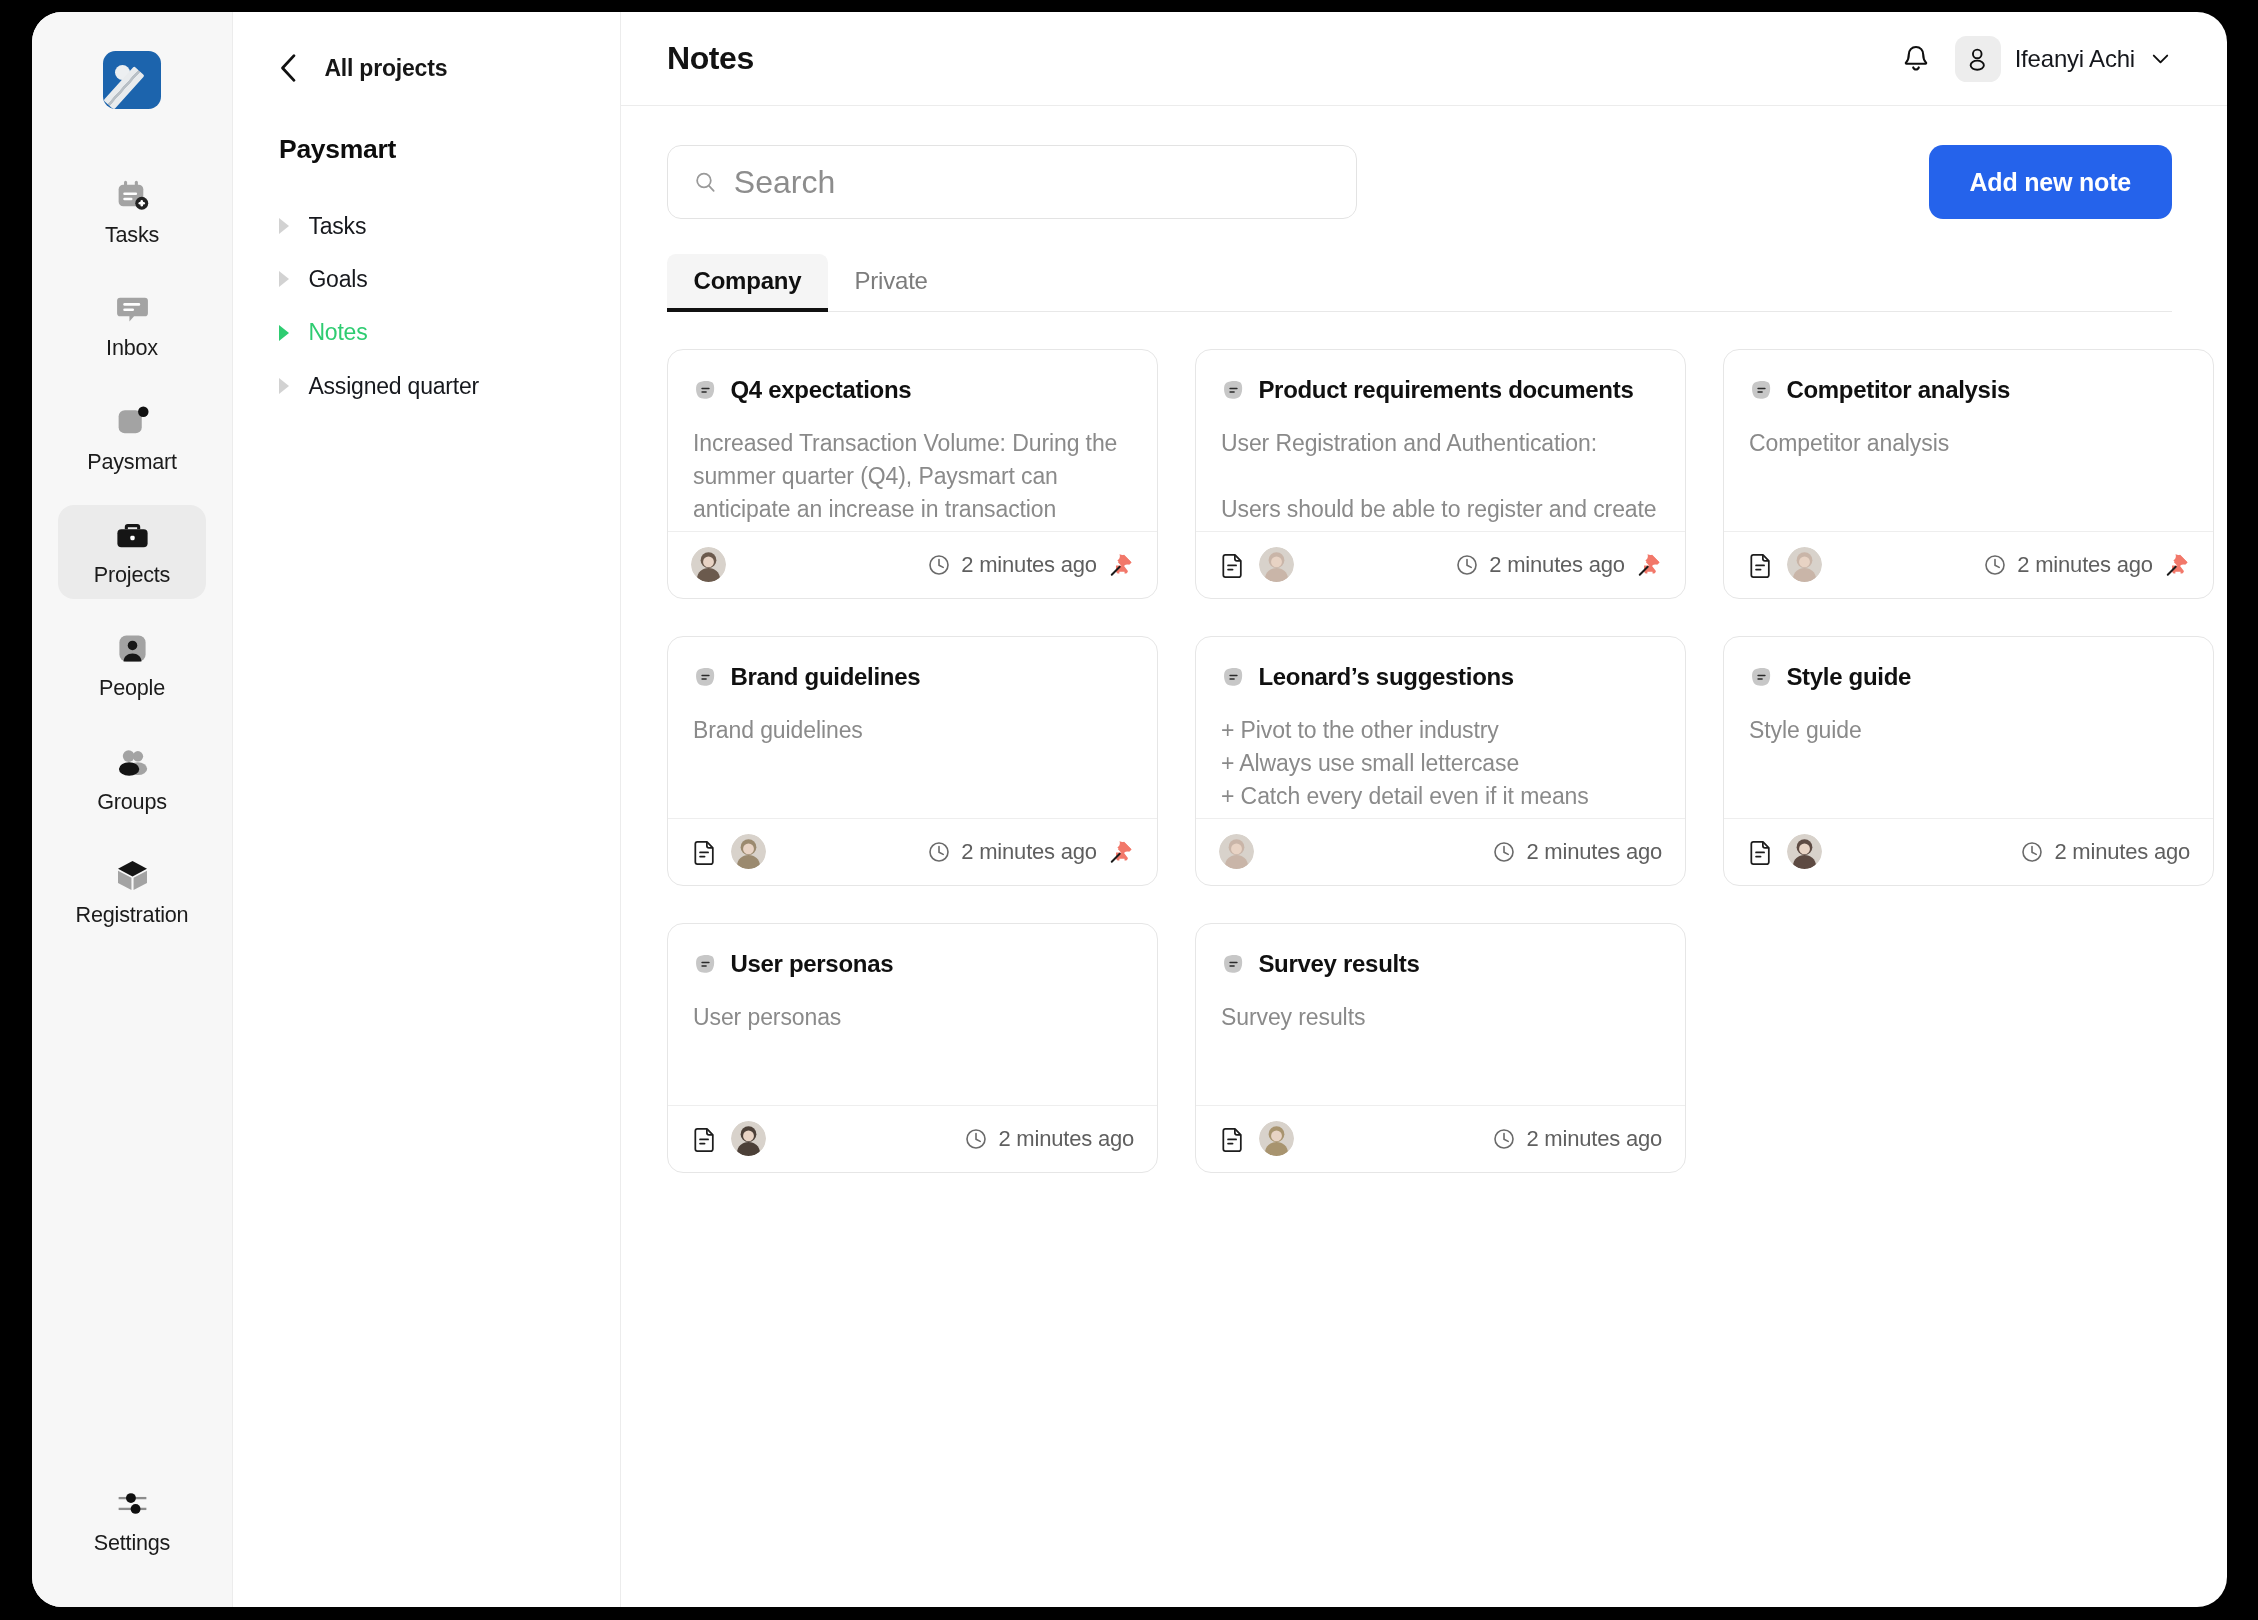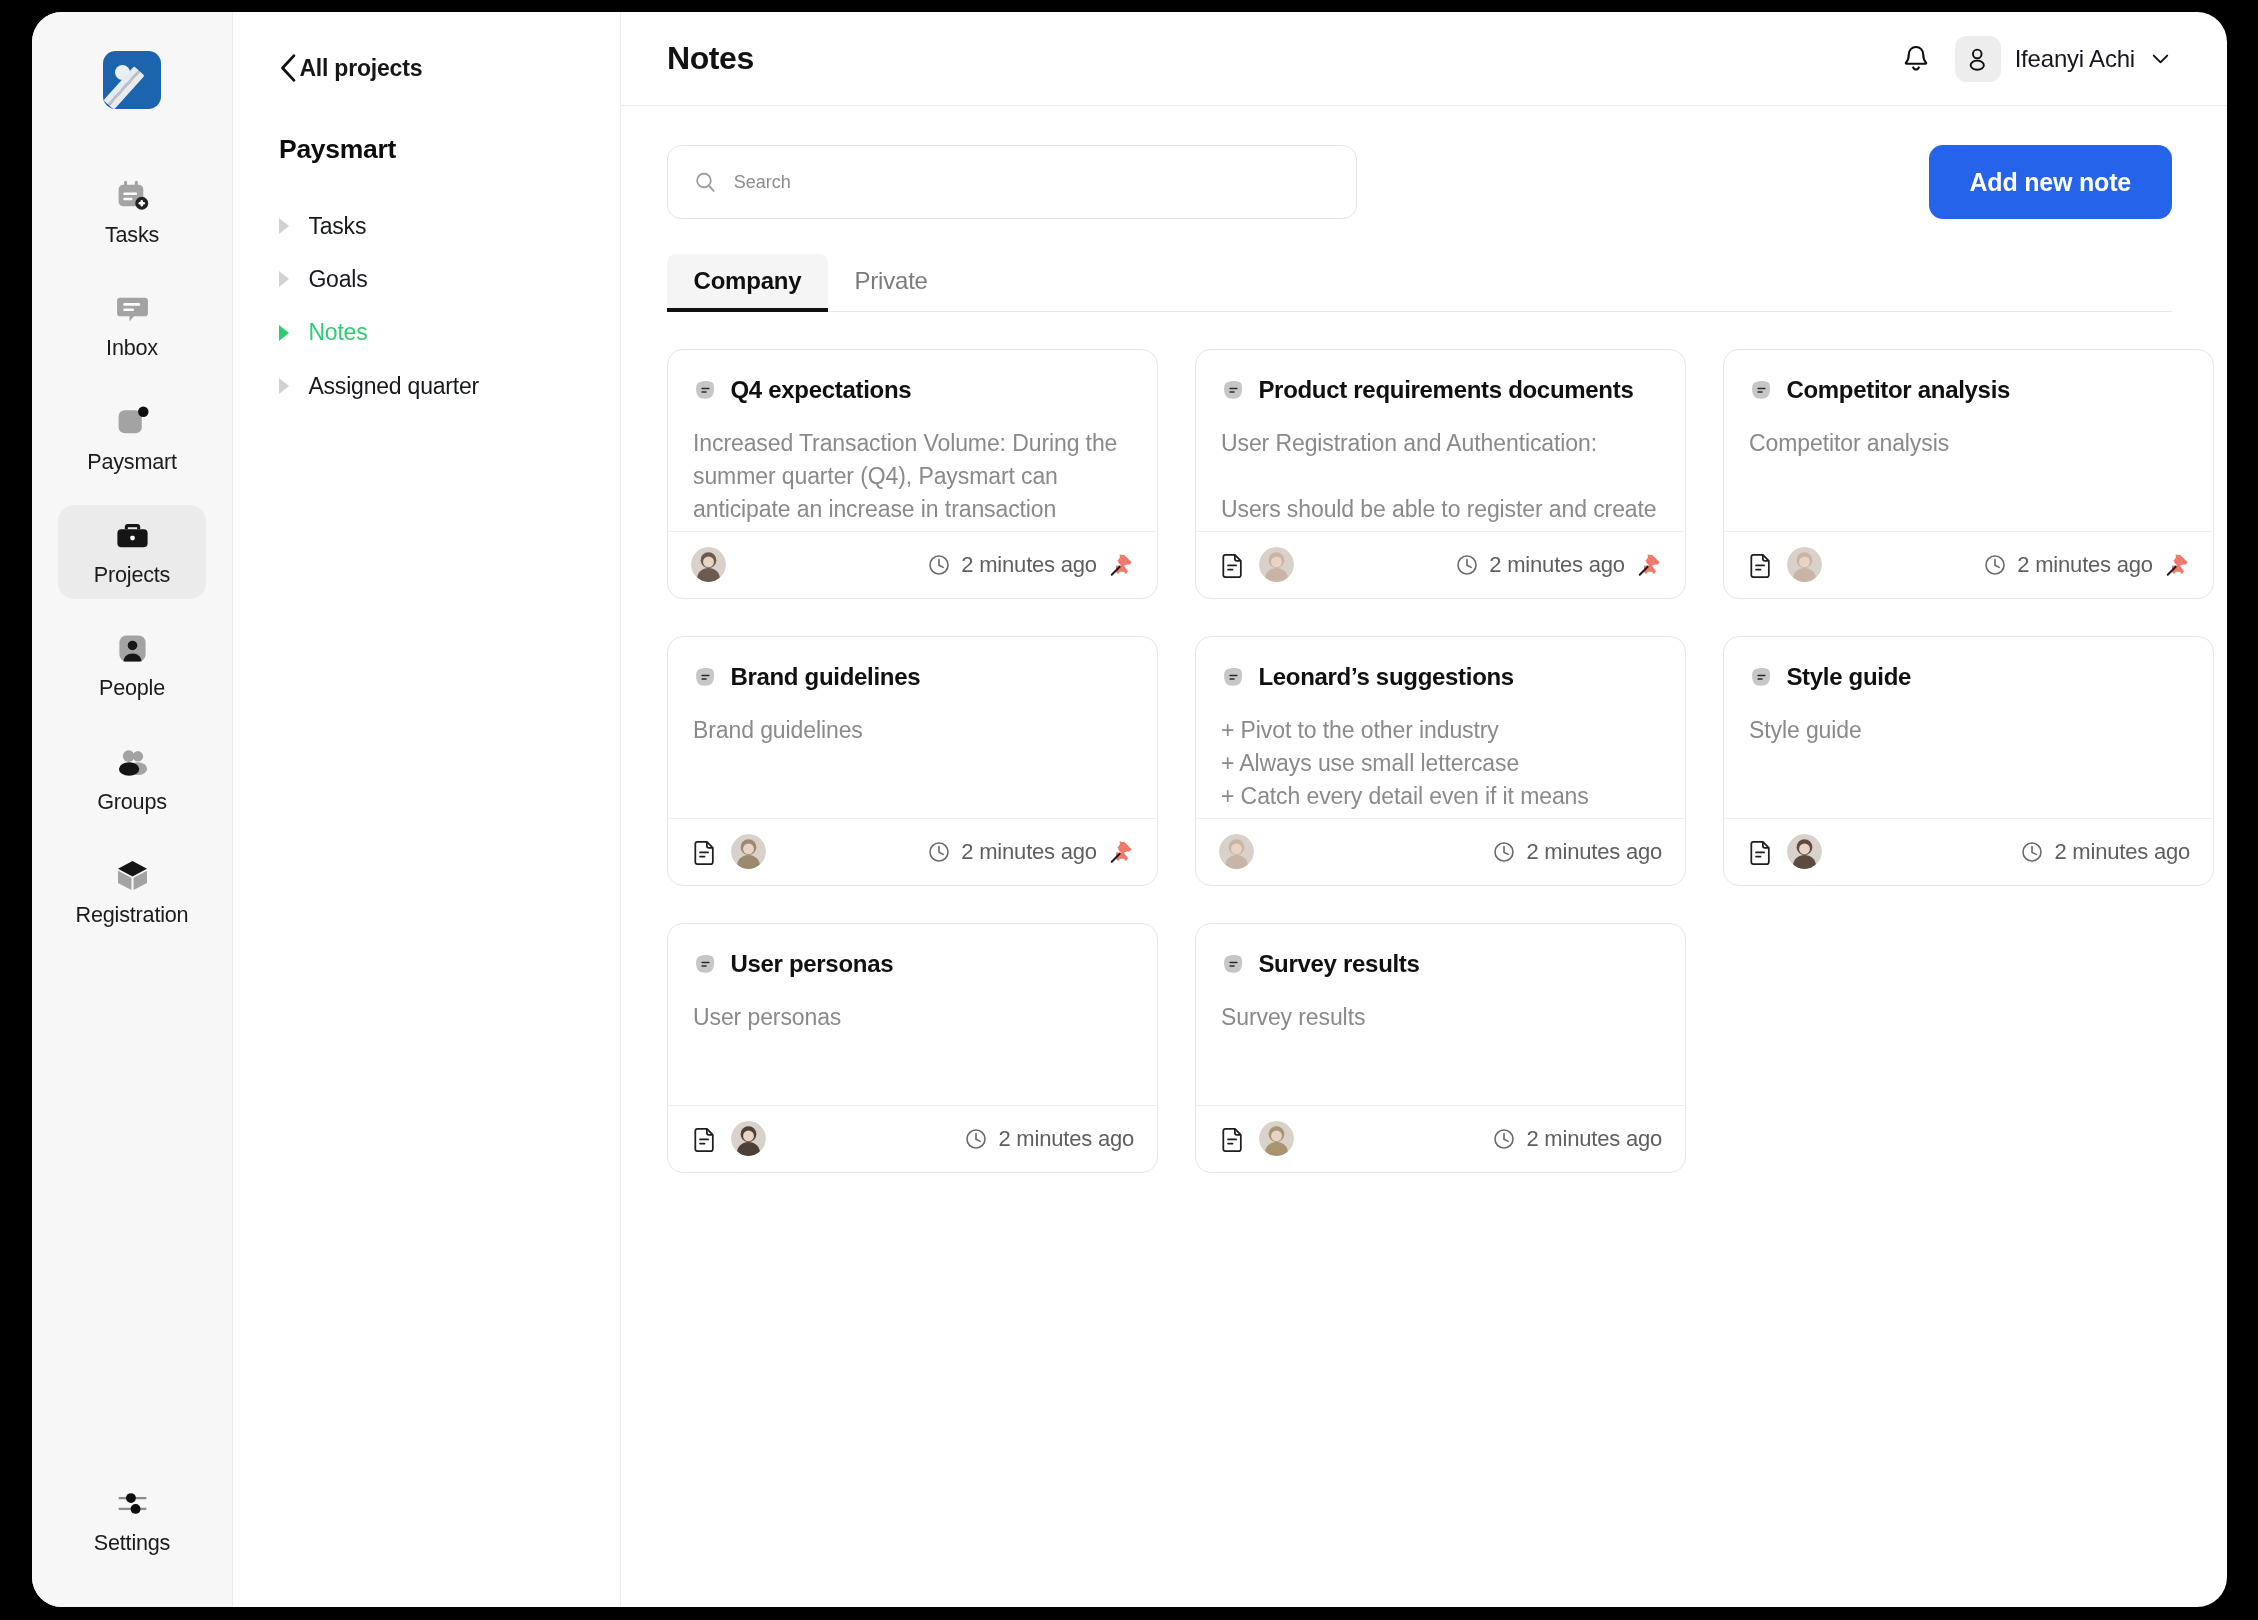--- a/index.html
+++ b/index.html
@@ -76,21 +76,21 @@
 
   
   .projnav {
     width: 388px;
     flex: 0 0 388px;
     background: #ffffff;
     border-right: 0.9px solid #ececec;
     padding: 41px 0 0 46px;
   }
   .allproj {
-    display: flex; align-items: center; gap: 1px;
+    display: flex; align-items: center; gap: 26px;
     cursor: pointer; margin-bottom: 51px;
   }
   .allproj-label { font-size: 23px; color: #161616; font-weight: 600; letter-spacing:-0.2px;}
   .projtitle { font-size: 26.5px; font-weight: 700; color: #0d0d0d; margin-bottom: 34px; letter-spacing:-0.3px;}
   .projlist { display: flex; flex-direction: column; gap: 0; }
   .projitem {
     display: flex; align-items: center; gap: 19.4px;
     padding: 13.2px 0; cursor: pointer;
   }
   .projitem-label { font-size: 23px; color: #16181d; letter-spacing:-0.2px;}
@@ -120,21 +120,21 @@
   .content { flex: 1 1 auto; padding: 39px 55px 0 46px; overflow: hidden; }
 
   .toolbar { display: flex; align-items: center; gap: 21px; margin-bottom: 35px; }
   .search {
     width: 690px; height: 74px;
     border: 0.9px solid #e3e3e3; border-radius: 14px;
     display: flex; align-items: center; gap: 16px; padding: 0 25px;
     background: #fff;
   }
   .search input {
-    border: 0; outline: 0; font-size: 18px; color: #15171c;
+    border: 0; outline: 0; font-size: 32px; color: #15171c;
     font-family: "Liberation Sans", sans-serif; width: 100%;
     background: transparent;
   }
   .search input::placeholder { color: #8d8d8d; }
   .addbtn {
     margin-left: auto;
     height: 74px; padding: 0 41px;
     background: #2563eb; color: #ffffff;
     border: 0; border-radius: 14px;
     font-size: 25px; font-weight: 700;

